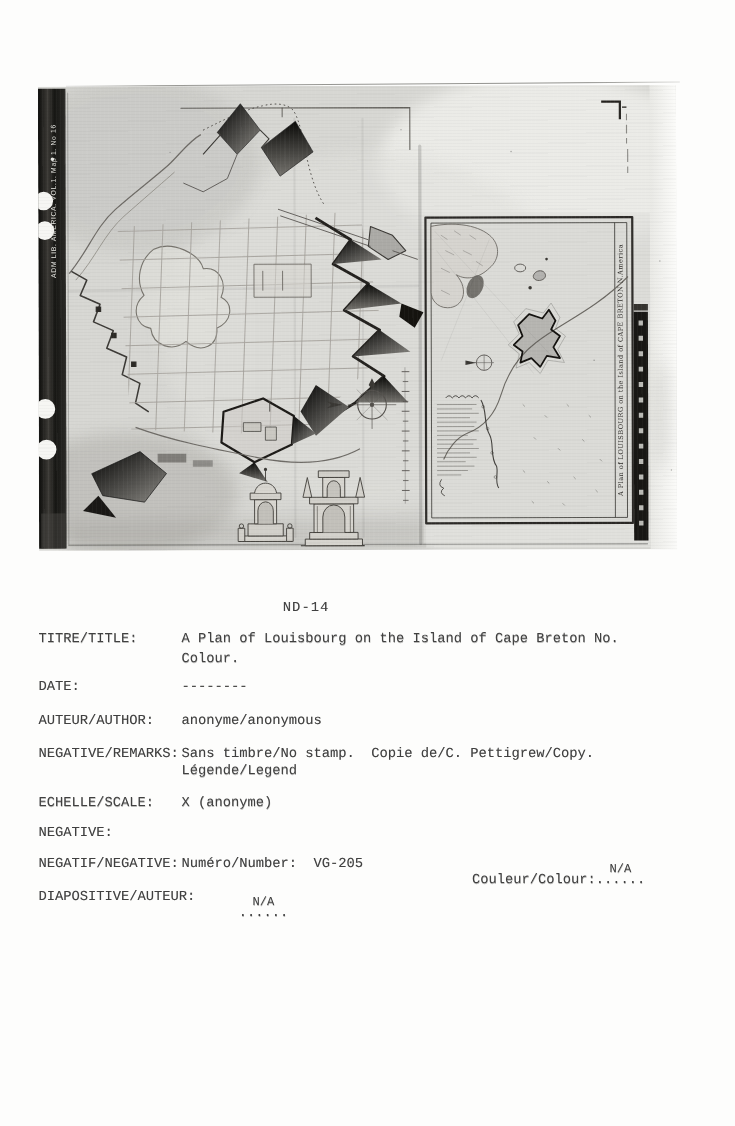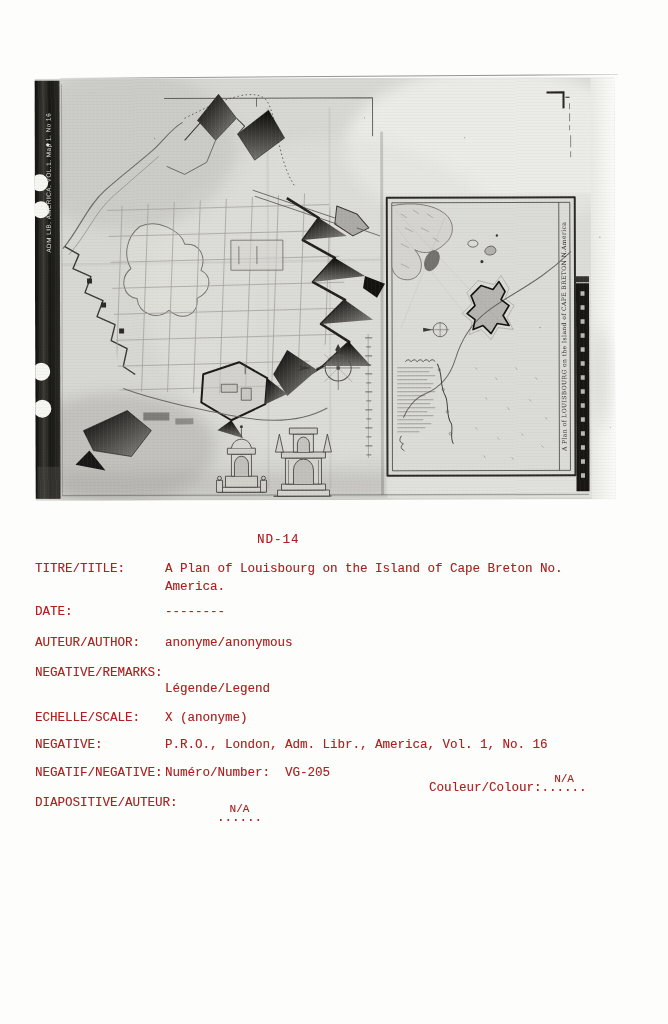--- a/index.html
+++ b/index.html
@@ -23,22 +23,22 @@
   .photo svg{display:block}
   
   .photo::after{
     content:"";position:absolute;inset:0;pointer-events:none;
     background:
       repeating-linear-gradient(0deg, rgba(0,0,0,.022) 0 1px, transparent 1px 3px),
       repeating-linear-gradient(90deg, rgba(255,255,255,.03) 0 1px, transparent 1px 4px);
   }
   
   .record{
-    position:absolute;left:35px;top:524px;width:566px;height:310px;
-    color:#b91c1c;font-size:12.5px;line-height:15px;
+    position:absolute;left:35px;top:536px;width:566px;height:310px;
+    color:#404040;font-size:12.5px;line-height:15px;
   }
   .record .t{
     position:absolute;white-space:pre;
     text-shadow:0.25px 0.3px 0 rgba(59,59,56,.35);
   }
   .docnum{left:222px;top:9px;letter-spacing:1px;}
   .lblcol{left:0;text-align:right;}
   .valcol{left:130px;}
   .dotwrap{position:relative;display:inline-block;}
   .dotwrap .sup{
@@ -396,36 +396,36 @@
           <circle cx="575" cy="350" r=".6"></circle>
       </g>
     </svg>
   </div>
 
   <div class="record">
     <div class="t docnum">ND-14</div>
 
     <div class="t lblcol" style="top:38px">TITRE/TITLE:</div>
     <div class="t valcol" style="top:38px">A Plan of Louisbourg on the Island of Cape Breton No.</div>
-    <div class="t valcol" style="top:56px">America.</div>
+    <div class="t valcol" style="top:56px">Colour.</div>
 
     <div class="t lblcol" style="top:81px">DATE:</div>
     <div class="t valcol" style="top:81px">--------</div>
 
     <div class="t lblcol" style="top:112px">AUTEUR/AUTHOR:</div>
     <div class="t valcol" style="top:112px">anonyme/anonymous</div>
 
     <div class="t lblcol" style="top:142px">NEGATIVE/REMARKS:</div>
+    <div class="t valcol" style="top:142px">Sans timbre/No stamp.  Copie de/C. Pettigrew/Copy.</div>
     <div class="t valcol" style="top:158px">Légende/Legend</div>
 
     <div class="t lblcol" style="top:187px">ECHELLE/SCALE:</div>
     <div class="t valcol" style="top:187px">X (anonyme)</div>
 
     <div class="t lblcol" style="top:214px">NEGATIVE:</div>
-    <div class="t valcol" style="top:214px">P.R.O., London, Adm. Libr., America, Vol. 1, No. 16</div>
 
     <div class="t lblcol" style="top:242px">NEGATIF/NEGATIVE:</div>
     <div class="t valcol" style="top:242px">Numéro/Number:  VG-205</div>
     <div class="t" style="top:242px;left:349px">
       <span>Couleur/Colour:</span><span class="dotwrap"><span class="sup">N/A</span><span>......</span></span>
     </div>
 
     <div class="t lblcol" style="top:272px">DIAPOSITIVE/AUTEUR:</div>
     <div class="t" style="top:272px;left:137px">
       <span class="dotwrap"><span class="sup">N/A</span><span>......</span></span>

